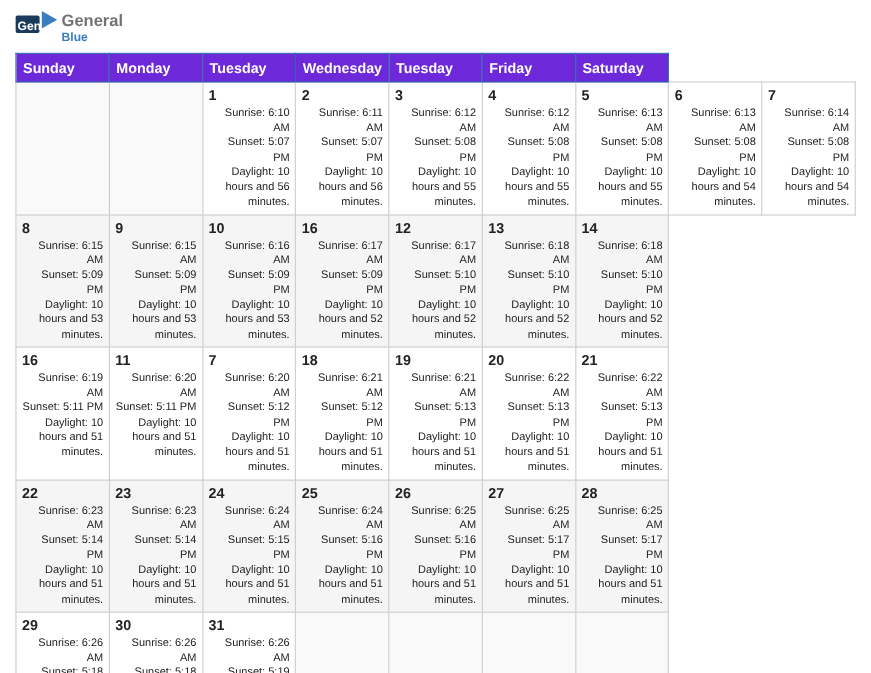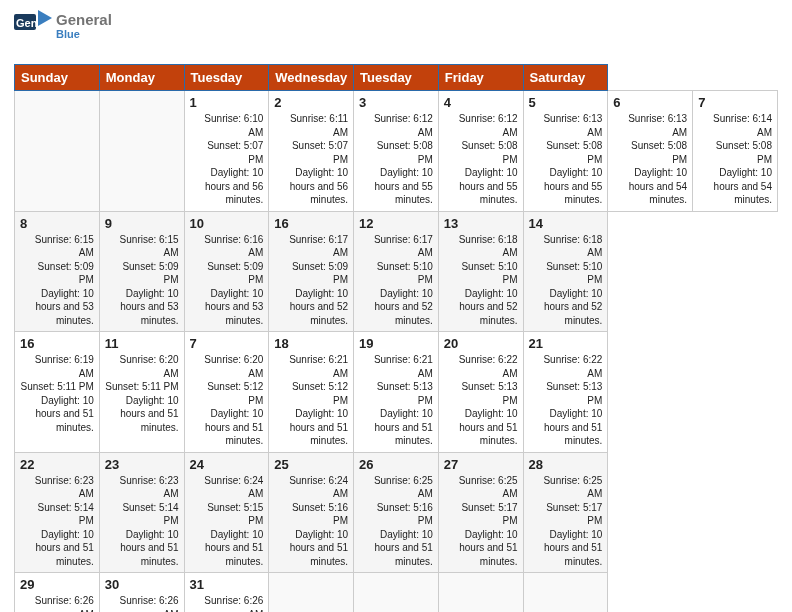--- a/index.html
+++ b/index.html
@@ -11,21 +11,21 @@
       overflow: hidden;
     }
     .container {
       width: 792px;
       padding: 10px 14px 10px 14px;
     }
     .header-row {
       display: flex;
       align-items: flex-start;
       justify-content: space-between;
-      margin-bottom: 22px;
+      margin-bottom: 6px;
     }
     .logo {
       display: flex;
       flex-direction: column;
       align-items: flex-start;
     }
     .title-block {
       text-align: right;
     }
     .month-title {
@@ -36,21 +36,21 @@
     .location {
       font-size: 13px;
       color: #333;
     }
     .calendar {
       width: 100%;
       border-collapse: collapse;
       table-layout: fixed;
     }
     .calendar th {
-      background-color: #c2410c;
+      background-color: #6d28d9;
       color: #fff;
       text-align: left;
       padding: 5px 6px;
       font-size: 13px;
       font-weight: bold;
       border: 1px solid #2a6aaa;
     }
     .calendar td {
       vertical-align: top;
       padding: 4px 5px;

